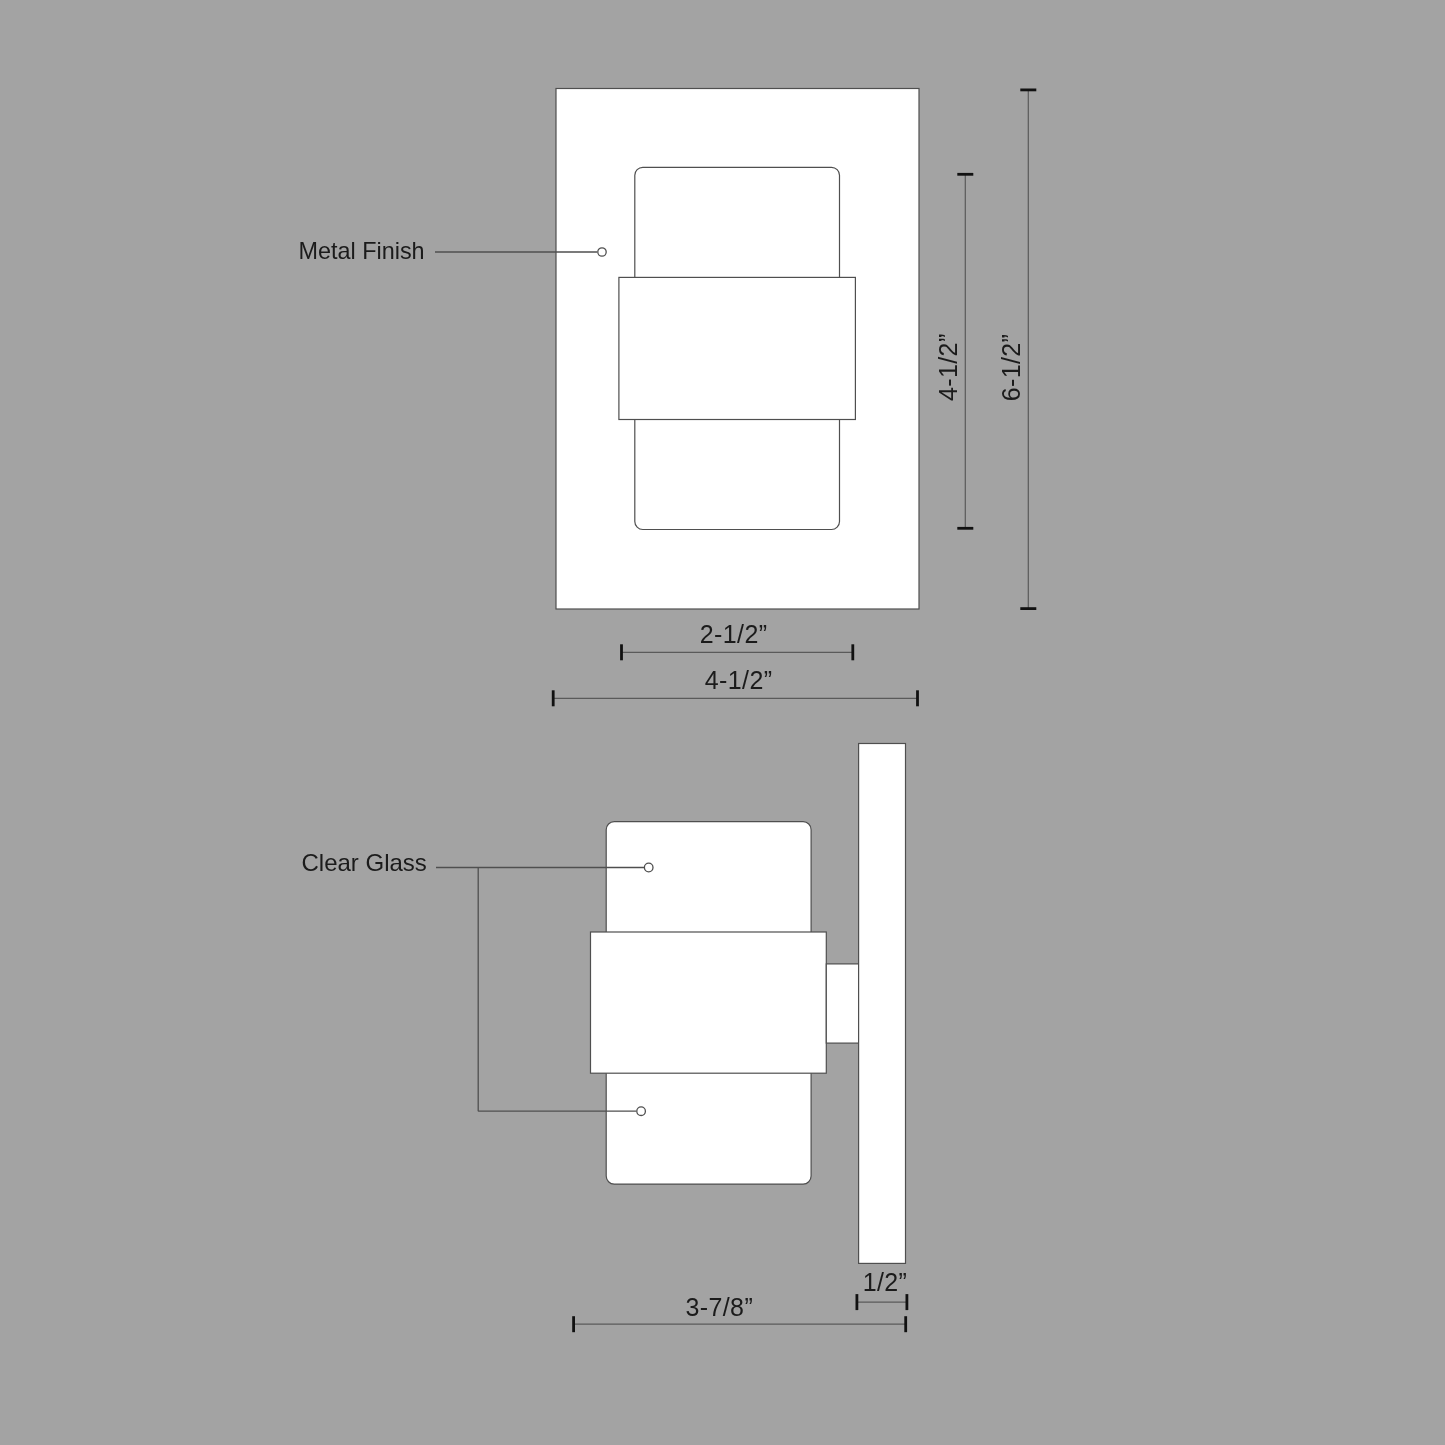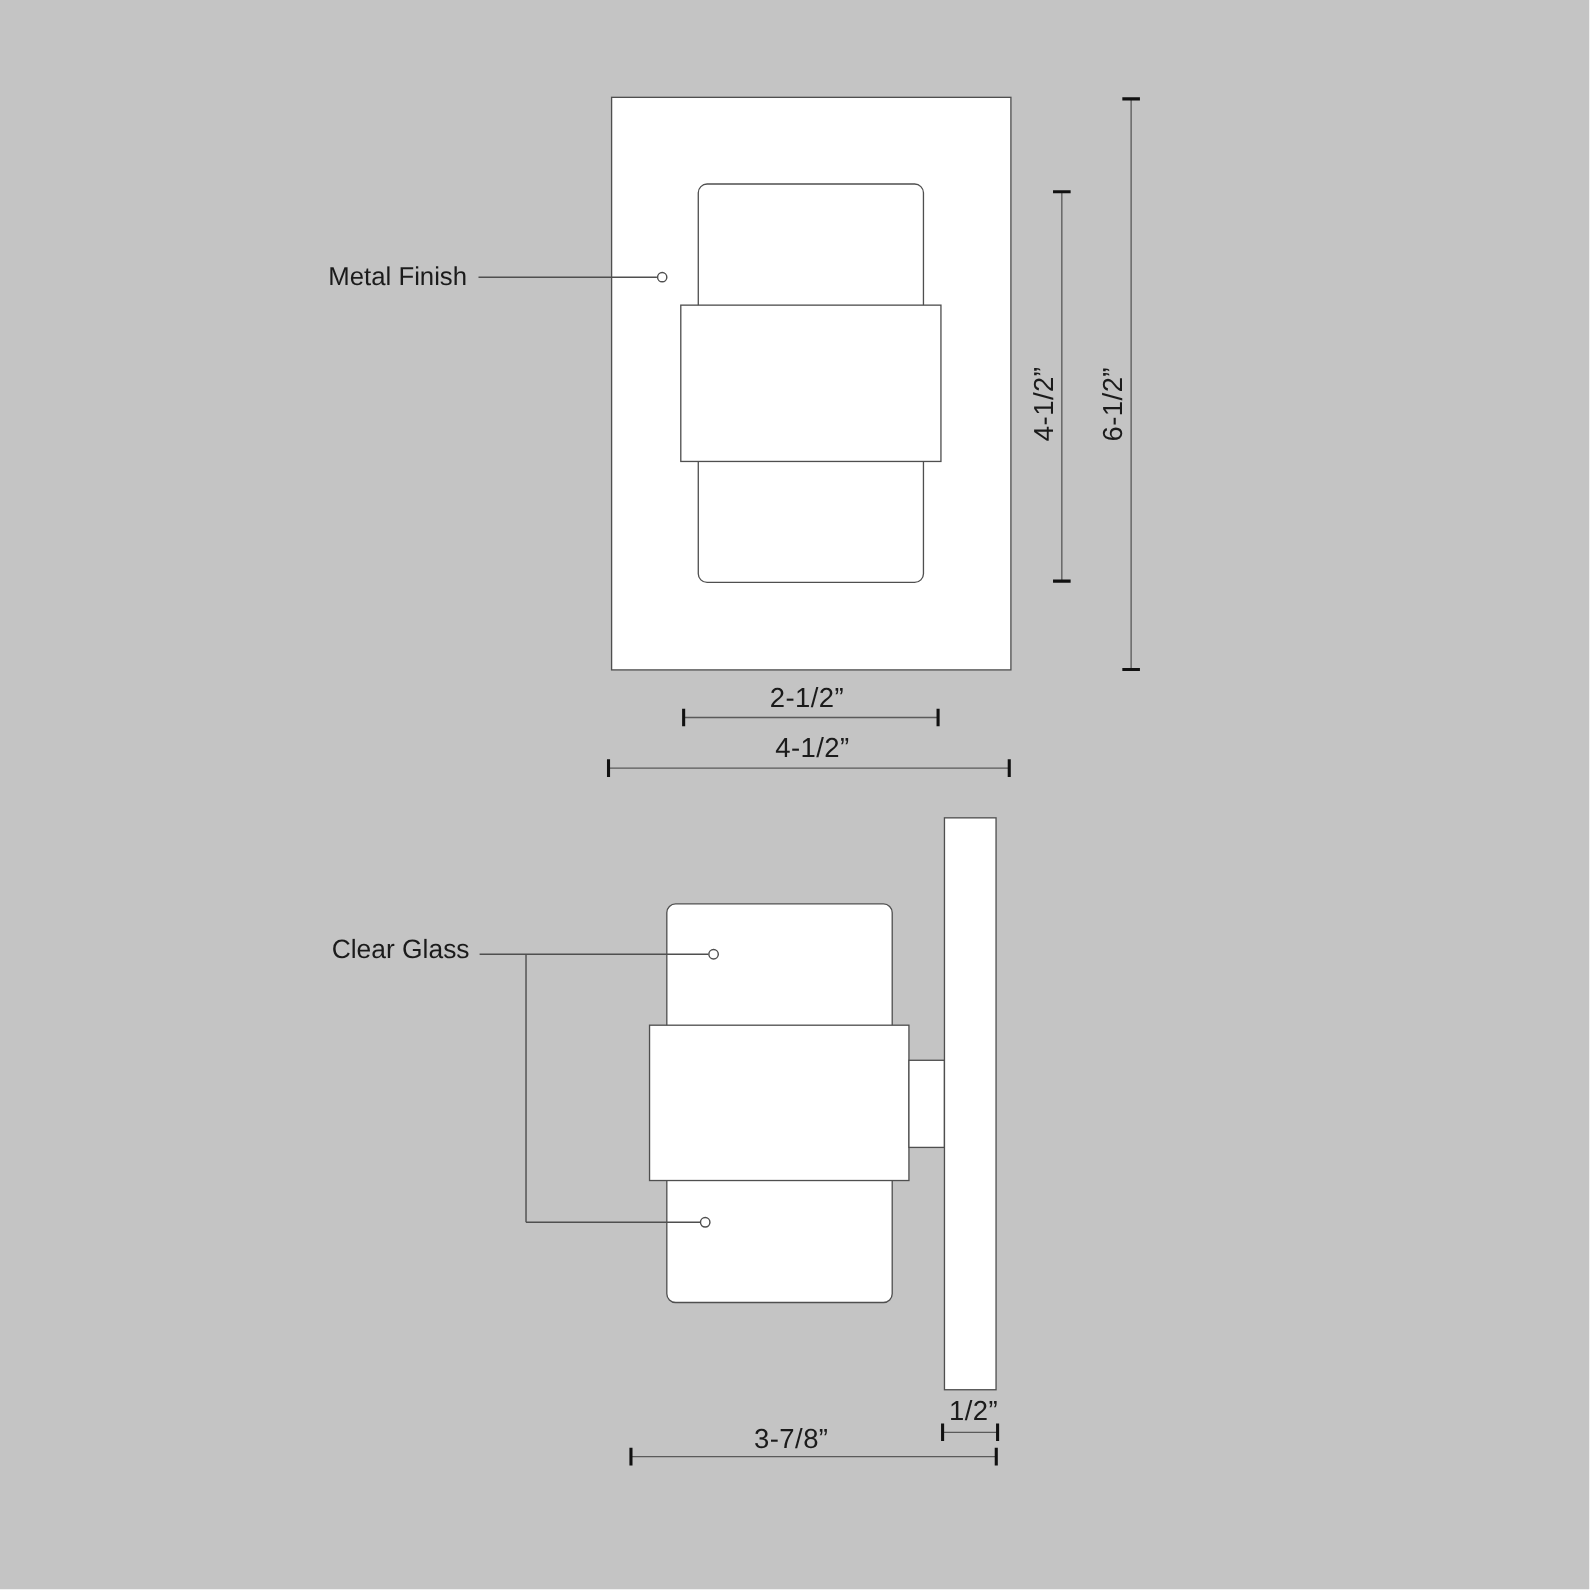--- a/index.html
+++ b/index.html
@@ -1,16 +1,16 @@
 <!DOCTYPE html>
 <html><head>
 <meta charset="utf-8">
 <style>
   html,body{margin:0;padding:0;background:#ffffff;}
-  .page{width:1445px;height:1445px;position:relative;background:#7dd3fc;overflow:hidden;filter:grayscale(1);}
+  .page{width:1445px;height:1445px;position:relative;background:#a3a3a3;overflow:hidden;filter:grayscale(1);}
   svg{display:block;}
   text{font-family:"Liberation Sans", sans-serif;fill:#1b1b1b;}
 </style>
 </head>
 <body>
 <div class="page">
 <svg width="1445" height="1445" viewBox="0 0 1445 1445">
 
   <rect x="556" y="88.5" width="363" height="520.5" fill="#ffffff" stroke="#4f4f4f" stroke-width="1.2"></rect>
 

